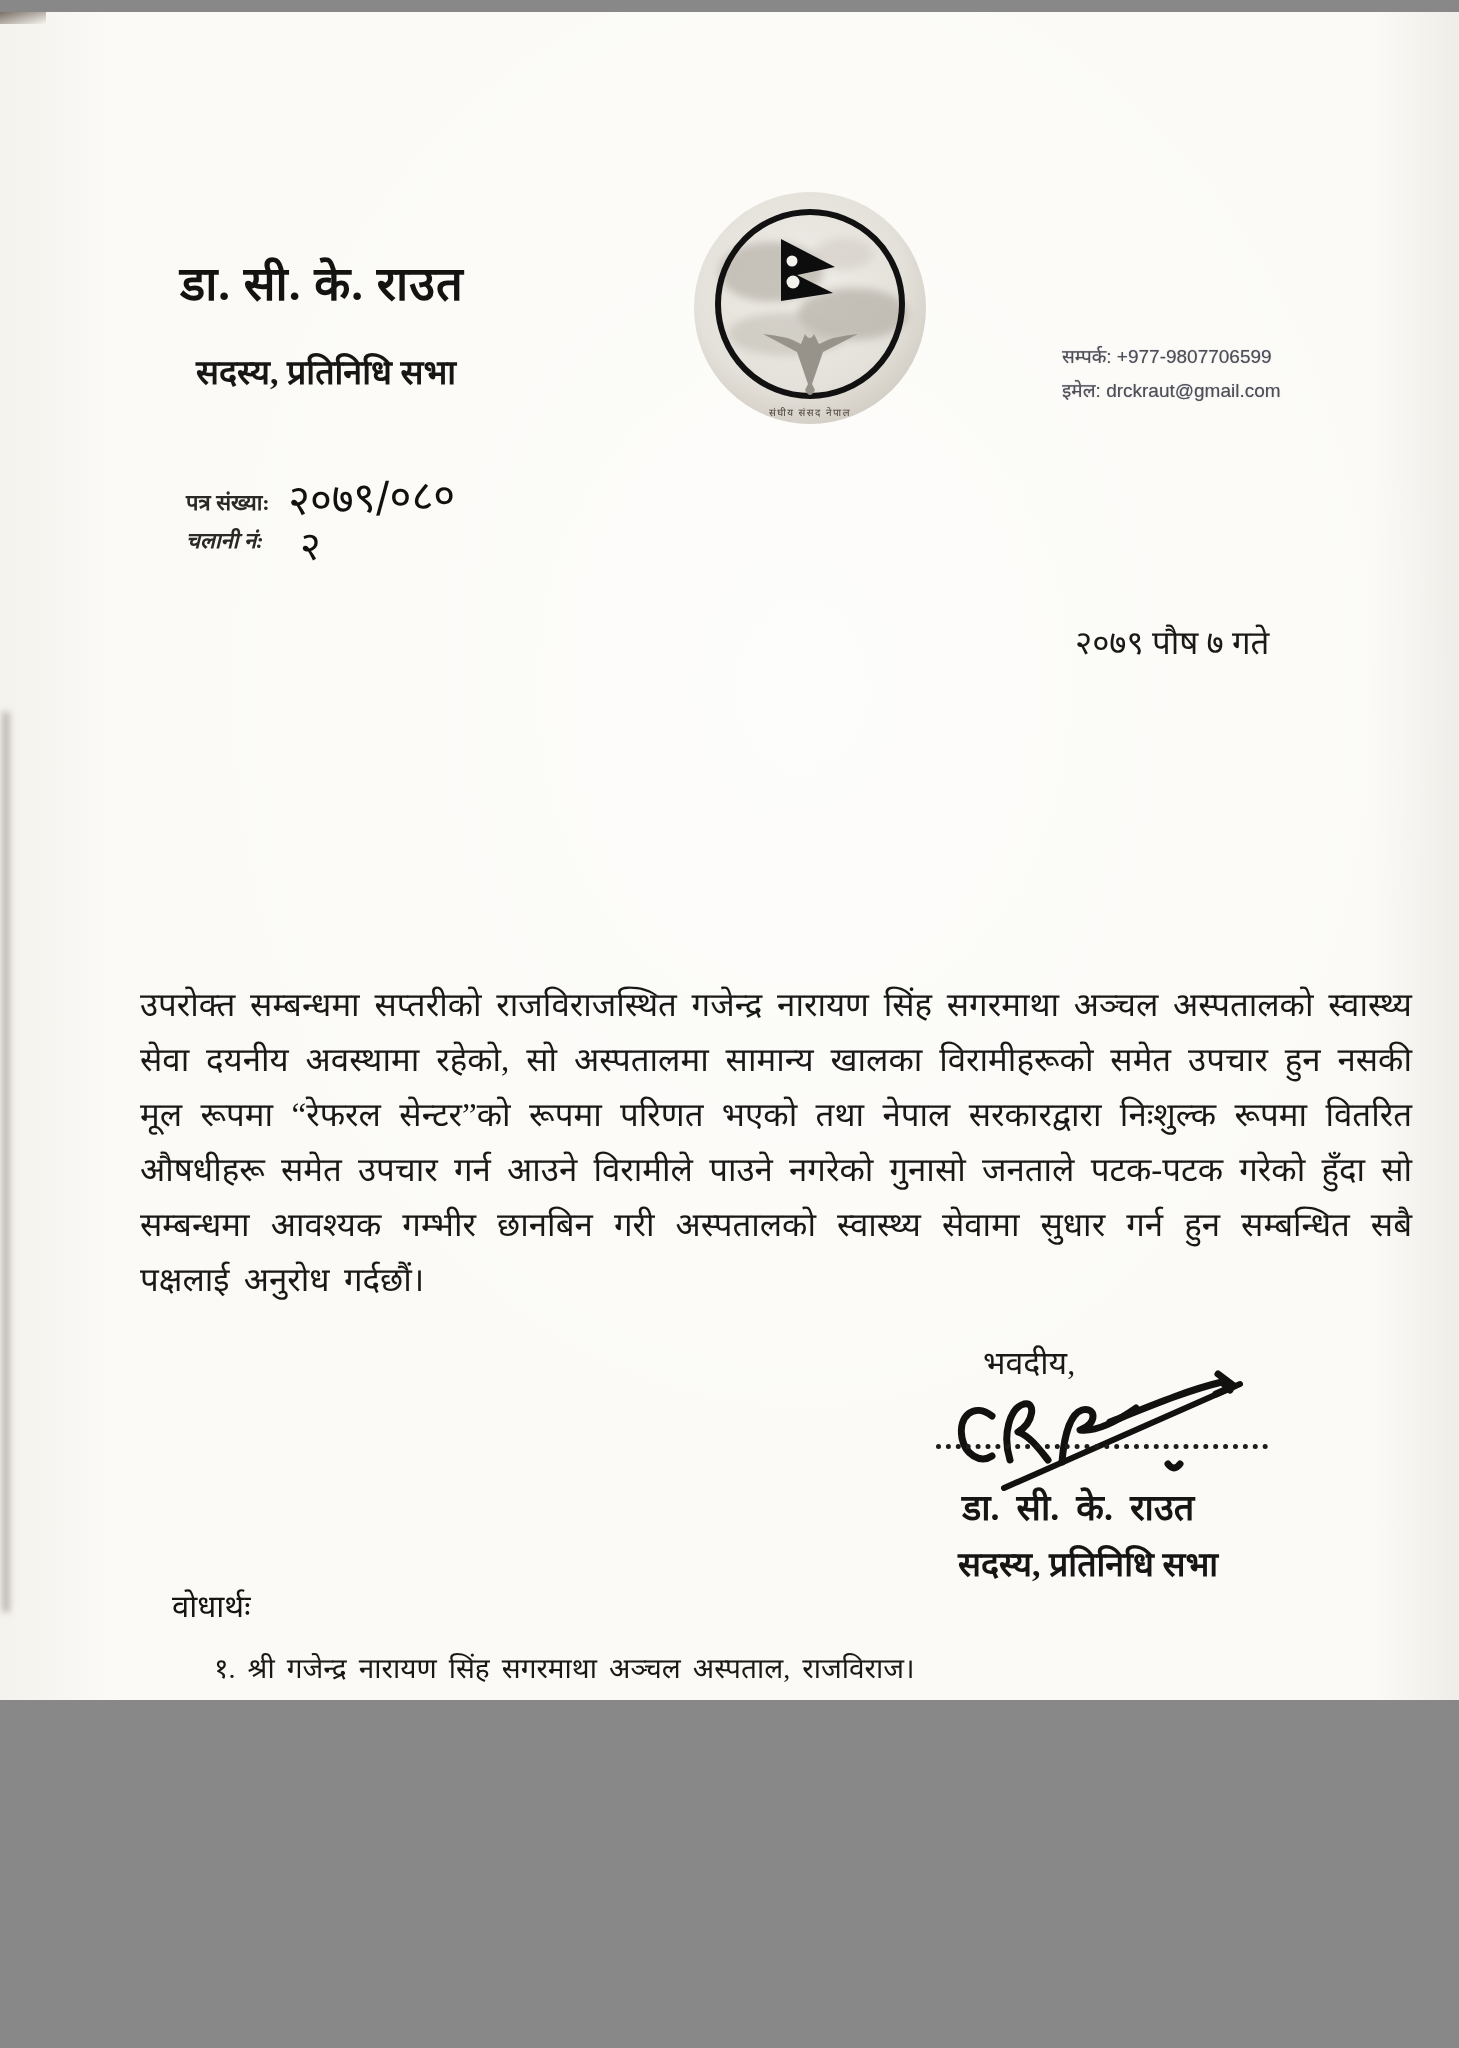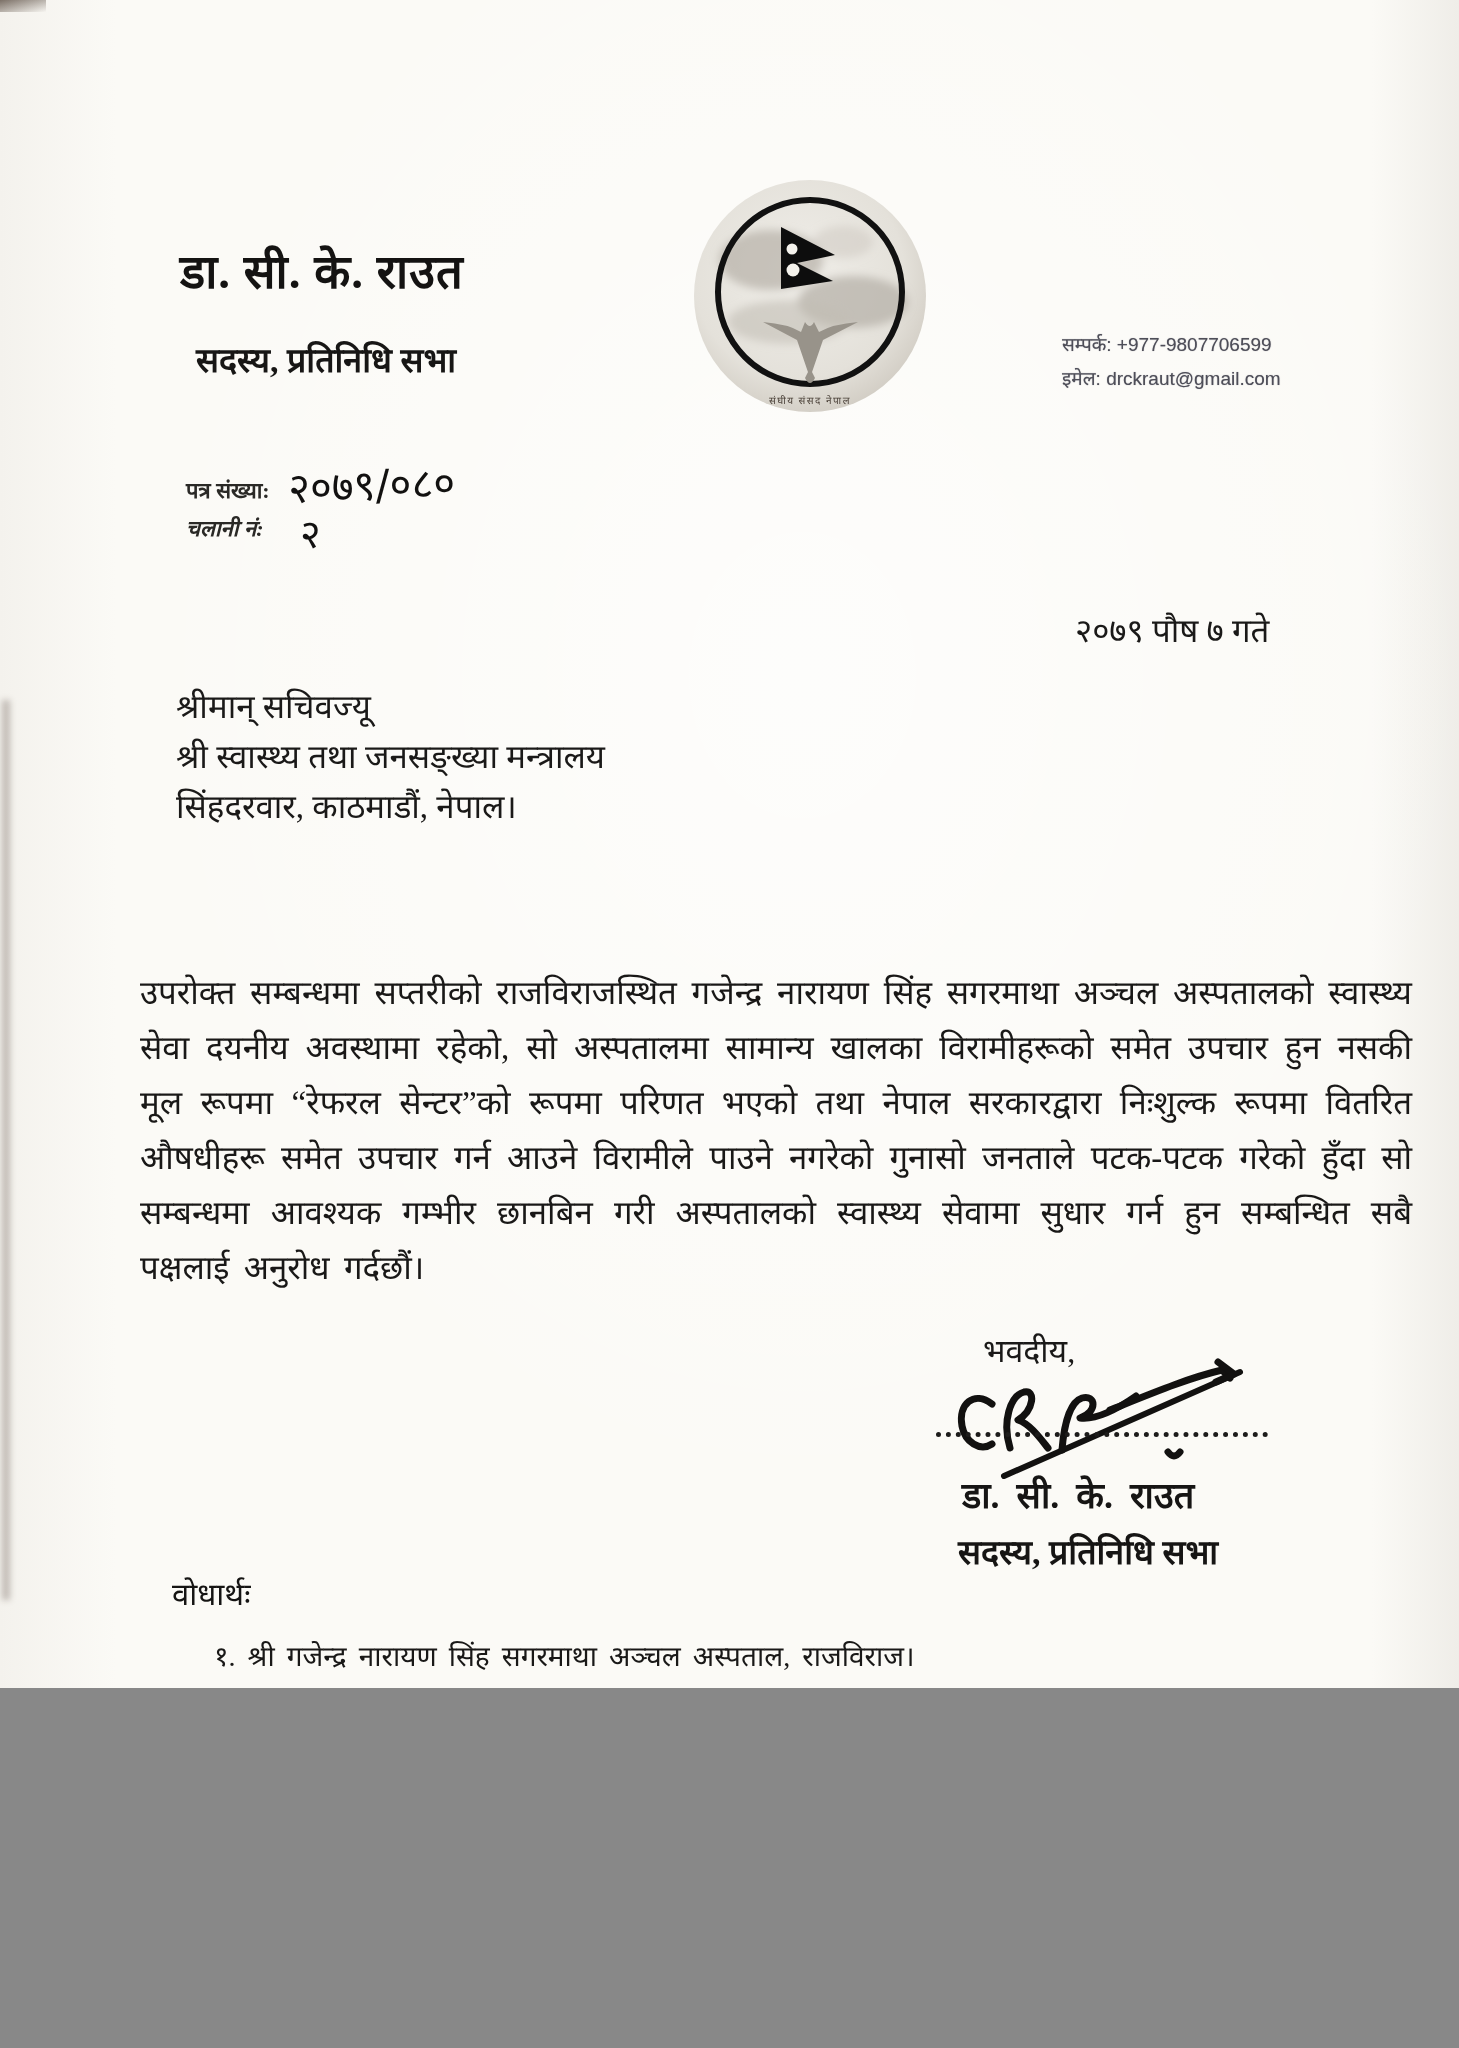--- a/index.html
+++ b/index.html
@@ -1,21 +1,21 @@
 <!DOCTYPE html>
 <html><head>
 <meta charset="utf-8">
 <style>
   * { margin: 0; padding: 0; box-sizing: border-box; }
   html, body { background: #888; }
   .page {
     position: relative;
     width: 1459px;
     height: 1688px;
-    margin: 0 auto;
+    margin: 12px auto;
     background:
       radial-gradient(ellipse at 55% 40%, rgba(255,255,255,0.6), rgba(0,0,0,0) 60%),
       linear-gradient(to right, #f4f2ed 0%, #fbfaf6 8%, #fbfaf6 94%, #efede8 100%),
       #faf9f5;
     overflow: hidden;
     font-family: "Liberation Serif", "DejaVu Serif", serif;
     color: #1c1b1a;
   }
   
   .edge-left {
@@ -163,25 +163,20 @@
     <div>इमेल: drckraut@gmail.com</div>
   </div>
 
   <div class="meta-label letter-no-label">पत्र संख्या:</div>
   <div class="handwritten letter-no-value">२०७९/०८०</div>
   <div class="meta-label dispatch-label">चलानी नं:</div>
   <div class="handwritten dispatch-value">२</div>
 
   <div class="date-line">२०७९ पौष ७ गते</div>
 
-  <div class="recipient">
-    <div>श्रीमान् सचिवज्यू</div>
-    <div>श्री स्वास्थ्य तथा जनसङ्ख्या मन्त्रालय</div>
-    <div>सिंहदरवार, काठमाडौं, नेपाल।</div>
-  </div>
 
 
   <div class="body-par">उपरोक्त सम्बन्धमा सप्तरीको राजविराजस्थित गजेन्द्र नारायण सिंह सगरमाथा अञ्चल अस्पतालको स्वास्थ्य सेवा दयनीय अवस्थामा रहेको, सो अस्पतालमा सामान्य खालका विरामीहरूको समेत उपचार हुन नसकी मूल रूपमा “रेफरल सेन्टर”को रूपमा परिणत भएको तथा नेपाल सरकारद्वारा निःशुल्क रूपमा वितरित औषधीहरू समेत उपचार गर्न आउने विरामीले पाउने नगरेको गुनासो जनताले पटक-पटक गरेको हुँदा सो सम्बन्धमा आवश्यक गम्भीर छानबिन गरी अस्पतालको स्वास्थ्य सेवामा सुधार गर्न हुन सम्बन्धित सबै पक्षलाई अनुरोध गर्दछौं।</div>
 
   <div class="valediction">भवदीय,</div>
 
   <svg class="signature-svg" viewBox="0 0 350 130" xmlns="http://www.w3.org/2000/svg">
     <g fill="none" stroke="#121110" stroke-width="7" stroke-linecap="round" stroke-linejoin="round">
 
       <path d="M52 52 C34 38 18 52 22 74 C25 90 40 100 52 92"></path>

